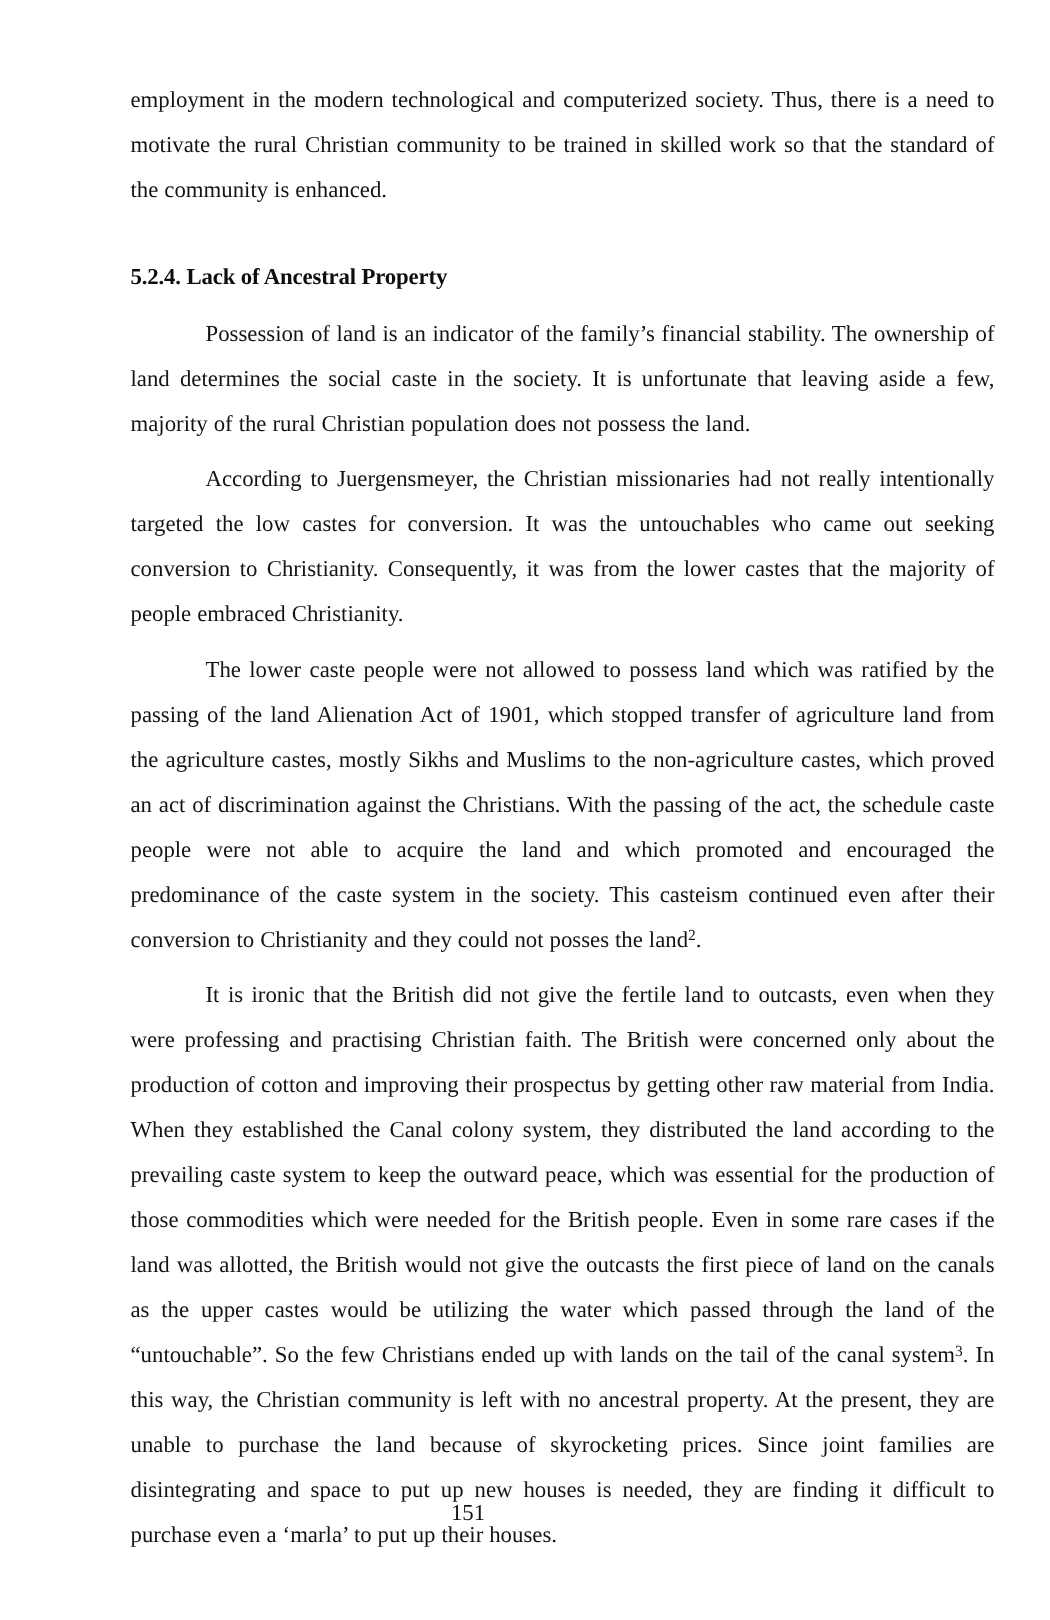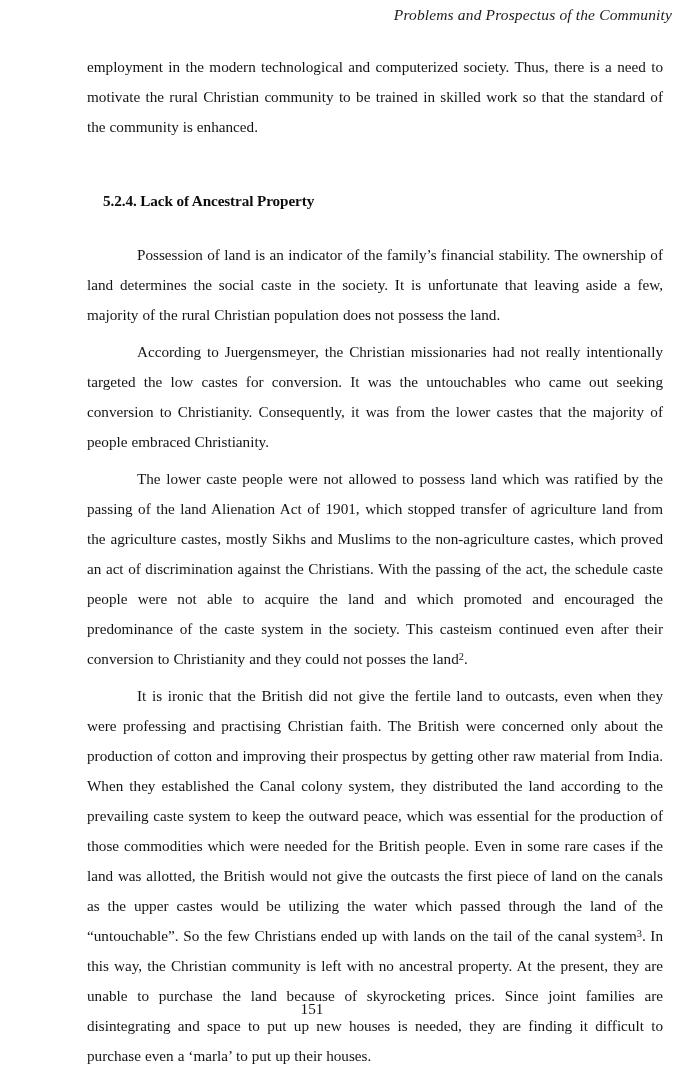--- a/index.html
+++ b/index.html
@@ -49,21 +49,21 @@
     text-align: justify;
     text-justify: inter-word;
     text-indent: 50px;
     color: #131313;
     word-spacing: 0.2px;
   }
   p.body-par.no-indent {
     text-indent: 0;
   }
   .sec-heading {
-    margin: 16px;
+    margin: 0;
     font-size: 15.2px;
     line-height: 30px;
     font-weight: bold;
     text-align: left;
     color: #0d0d0d;
     letter-spacing: -0.1px;
   }
   .gap-before-heading { height: 28px; }
   .gap-after-heading  { height: 8px; }
   .par-gap            { height: 7px; }
@@ -80,21 +80,20 @@
     text-align: center;
     font-size: 15.2px;
     color: #131313;
   }
 </style>
 </head>
 <body>
 
 <div class="page">
 
-  <div class="running-header">Problems and Prospectus of the Community</div>
 
   <div class="content">
 
     <p class="body-par no-indent">employment in the modern technological and computerized society.  Thus, there is a need to motivate the rural Christian community to be trained in skilled work so that the standard of the community is enhanced.</p>
 
     <div class="gap-before-heading"></div>
 
     <p class="sec-heading">5.2.4. Lack of Ancestral Property</p>
 
     <div class="gap-after-heading"></div>

